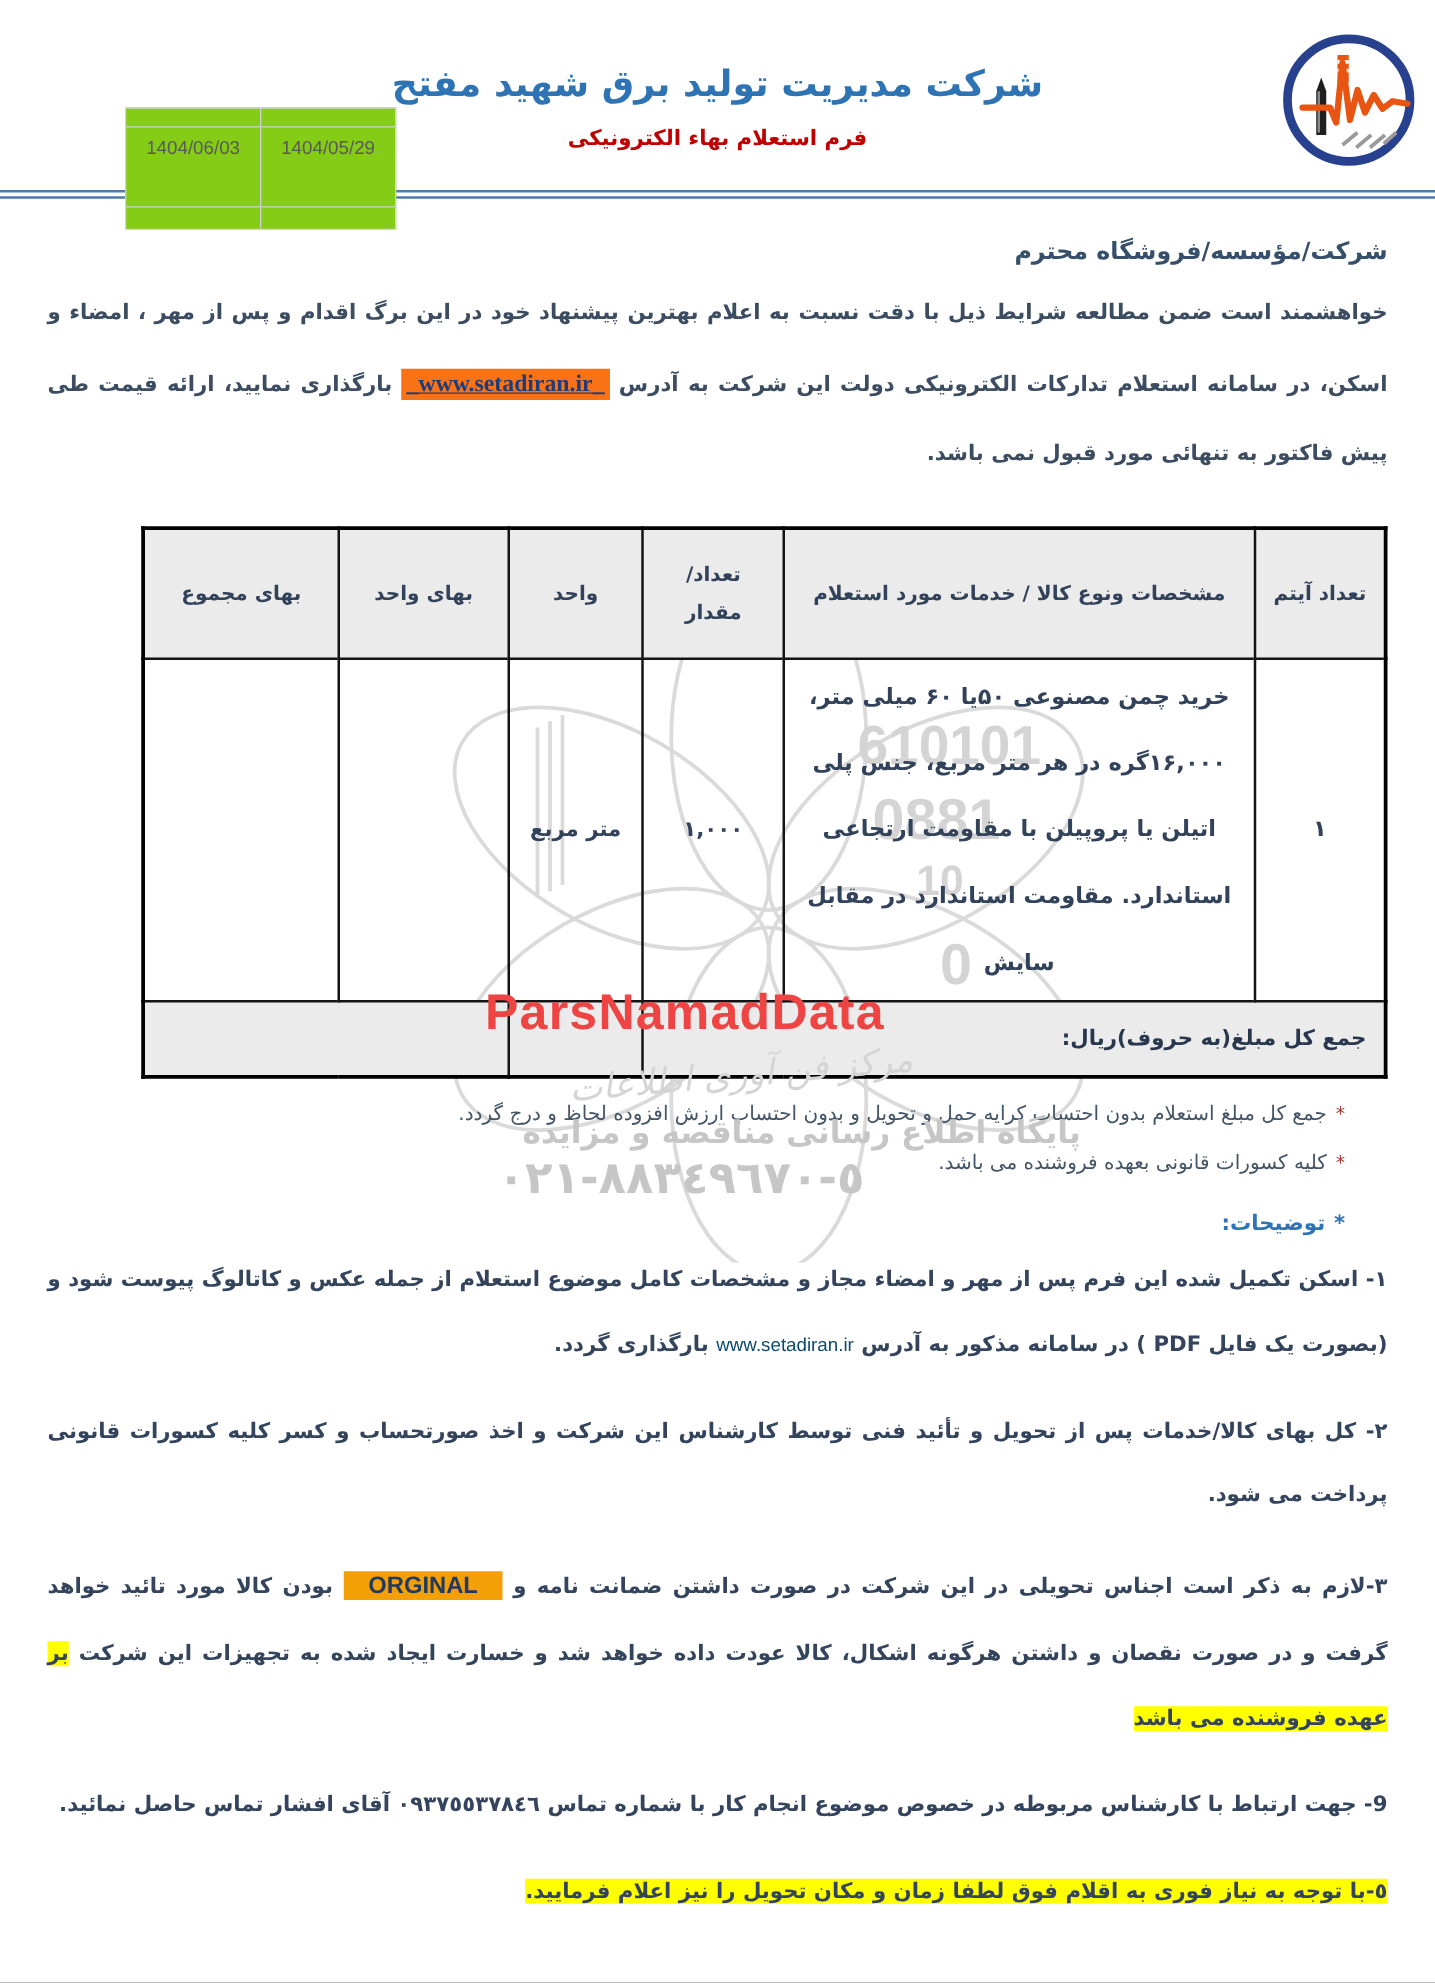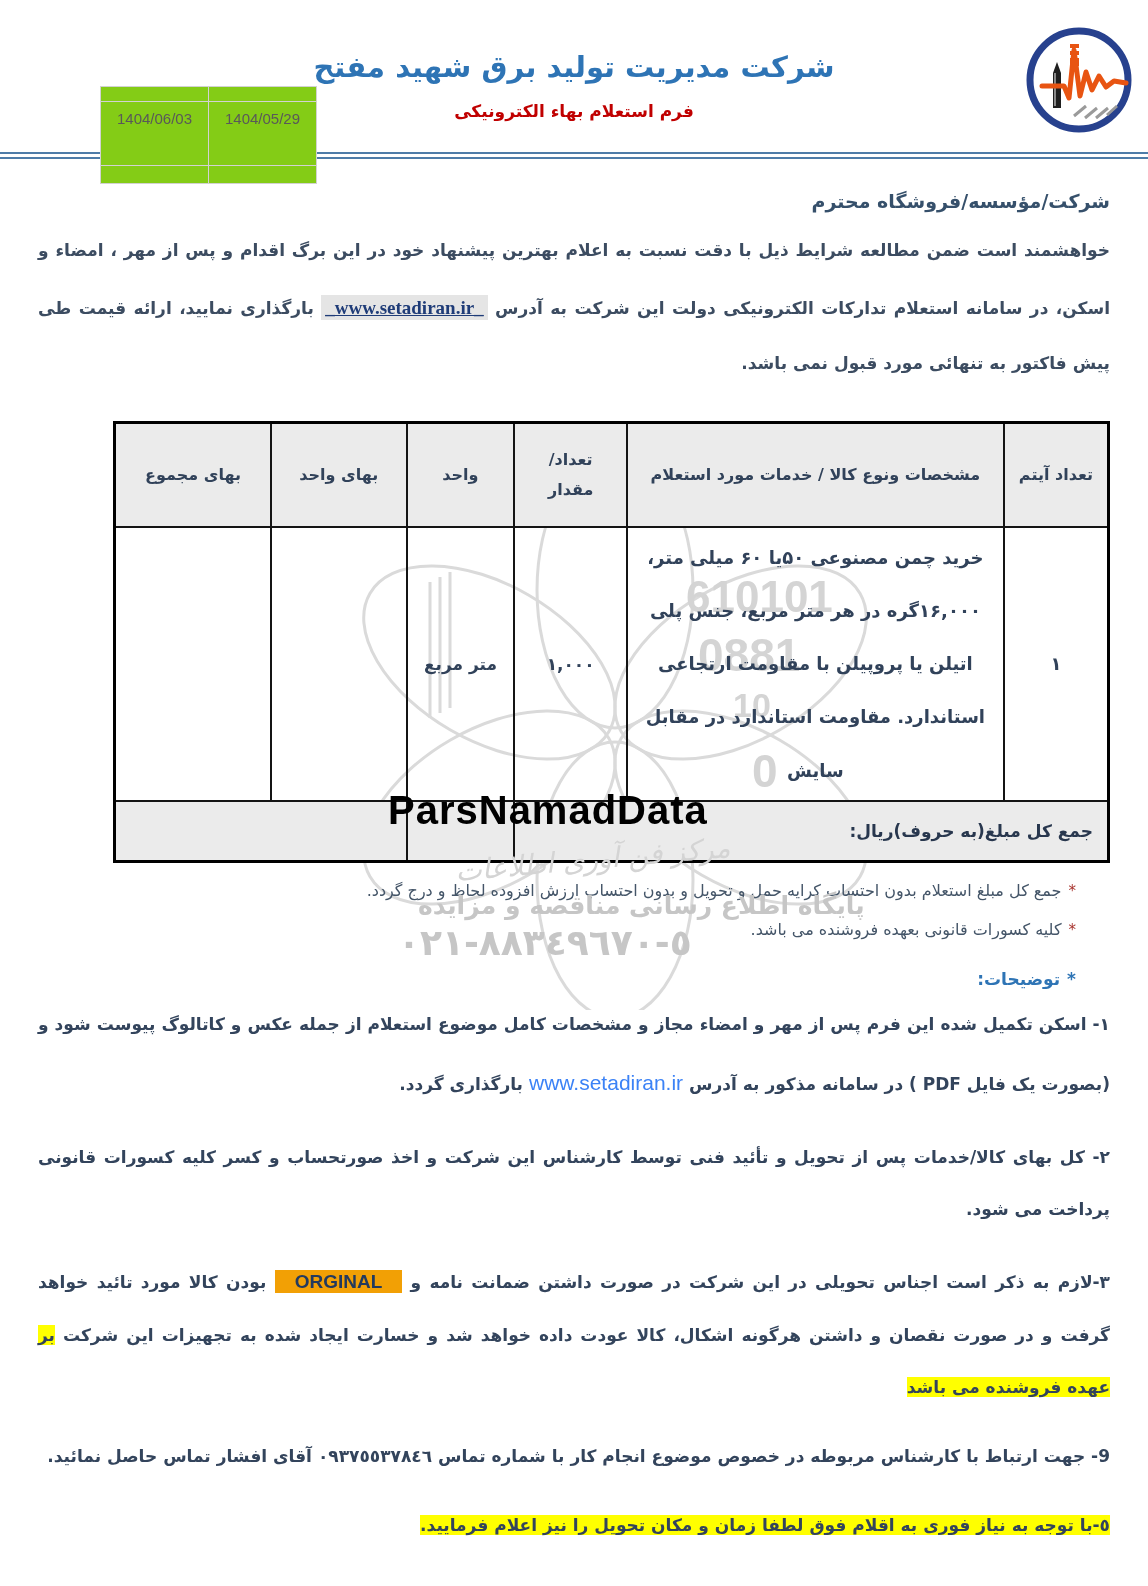--- a/index.html
+++ b/index.html
@@ -25,35 +25,35 @@
   .dates .r-bottom td{ height:15px; }
 
   .double-line { position:absolute; top:152px; left:0; width:1148px; height:3px;
                  border-top:2px solid #4e7ca8; border-bottom:2px solid #4e7ca8; z-index:3; }
 
   
   .wm-back { position:absolute; inset:0; z-index:1; pointer-events:none; }
   .wm-digit { position:absolute; font-family:"Liberation Sans", sans-serif; font-weight:bold; color:#d4d4d4; }
   .wm-front { position:absolute; inset:0; z-index:3; pointer-events:none; }
   .wm-brand { position:absolute; left:388px; top:788px; font-family:"Liberation Sans", sans-serif;
-              font-weight:bold; font-size:40px; color:#000000; letter-spacing:1px; }
+              font-weight:bold; font-size:40px; color:#ef4444; letter-spacing:1px; }
   .wm-script { position:absolute; left:455px; top:843px; font-size:28px; color:#d4d4d4;
                font-style:italic; transform:rotate(-5deg); direction:rtl; }
   .wm-info  { position:absolute; left:418px; top:891px; font-size:25px; font-weight:bold; color:#c6c6c6; direction:rtl; }
   .wm-phone { position:absolute; left:398px; top:922px; font-size:36px; font-weight:bold; color:#c6c6c6; direction:ltr; }
 
   
   .content { position:absolute; top:176px; left:0; right:0; z-index:2;
              padding:14px 38px 0 38px; direction:rtl; }
 
   .salutation { font-size:19px; font-weight:bold; color:#36506b; }
 
   .intro { margin:12px 0 0 0; font-size:17px; font-weight:bold; color:#3c4c61;
            line-height:3.15; text-align:justify; }
-  .link-hl { background:#e5e5e5; color:#1f3c78; font-family:"Liberation Serif", serif;
+  .link-hl { background:#f97316; color:#1f3c78; font-family:"Liberation Serif", serif;
              font-size:19px; font-weight:bold; text-decoration:underline; padding:2px 4px;
              white-space:nowrap; }
 
   table.main { border-collapse:collapse; width:997px; margin-top:30px; border:3px solid #000; }
   .main th, .main td { border:2px solid #141414; }
   .main thead th { height:100px; background:#ebebeb; font-size:16px; font-weight:bold;
                    color:#31425a; text-align:center; }
   .qty-two-line span { display:block; line-height:1.9; }
   .main .body-row td { height:270px; background:transparent; }
   .cell-item  { font-size:18px; font-weight:bold; text-align:center; color:#31425a; }
@@ -66,22 +66,22 @@
 
   .notes { margin:18px 34px 0 0; font-size:16px; color:#445568; }
   .note { margin-bottom:20px; }
   .note-star { color:#a8352f; margin-left:7px; font-size:15px; }
 
   .expl-title { margin:30px 34px 0 0; font-size:17px; font-weight:bold; color:#2e74b5; }
   .expl-star { margin-left:7px; }
 
   .expl-item { margin-top:10px; font-size:17px; font-weight:bold; color:#33445c;
                line-height:3.05; text-align:justify; }
-  .url-lg { font-family:"Liberation Sans", sans-serif; font-size:21px; font-weight:normal;
-            color:#3b82f6; white-space:nowrap; padding:0 6px; }
+  .url-lg { font-family:"Liberation Sans", sans-serif; font-size:15px; font-weight:normal;
+            color:#0c4a6e; white-space:nowrap; padding:0 6px; }
   .orginal-hl { background:#f2a005; font-family:"Liberation Sans", sans-serif; font-size:19px;
                 font-weight:bold; color:#233a5e; padding:1px 20px; white-space:nowrap; }
   .yellow-hl { background:#ffff00; }
   .expl-item-5 { margin-top:16px; }
 </style>
 </head>
 <body>
 
 <div class="page">
 

